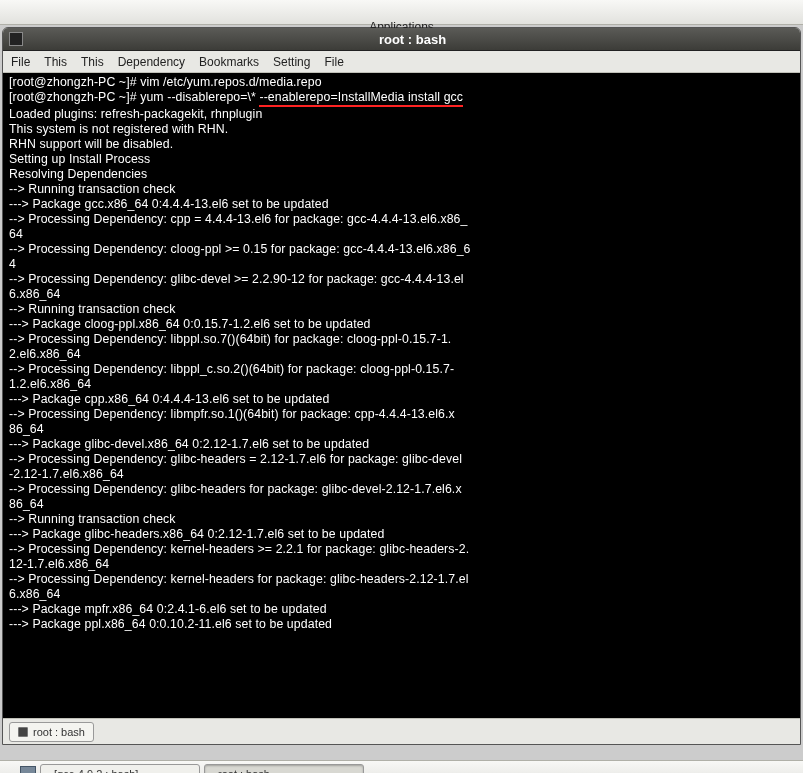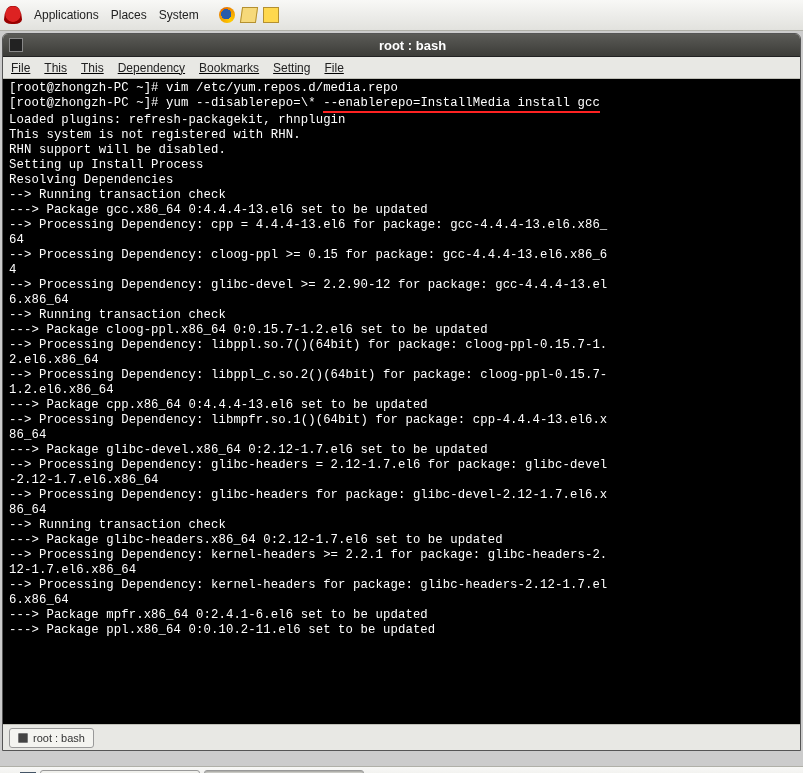--- a/index.html
+++ b/index.html
@@ -6,26 +6,27 @@
   body {
     font-family: sans-serif;
     width: 803px;
     height: 773px;
     background: #ccc;
     overflow: hidden;
     font-size: 12px;
   }
   .gnome-panel {
     background: linear-gradient(#f8f8f6, #e2e2de);
-    height: 31px;
+    height: 25px;
     display: flex;
     align-items: center;
     padding: 0 4px;
     border-bottom: 1px solid #b0b0a8;
-    gap: 12px;
+    gap: 20px;
+    flex-direction: column;
   }
   .fedora-icon {
     width: 18px; height: 18px;
     background: radial-gradient(circle at 50% 45%, #d22 0 55%, #900 60% 100%);
     border-radius: 50% 50% 50% 50% / 90% 90% 30% 30%;
     position: relative;
   }
   .panel-menu { color: #222; cursor: default; }
   .panel-icons { margin-left: 8px; display:flex; gap:6px; align-items:center;}
   .panel-ico { width:16px; height:16px; display:inline-block; }
@@ -55,27 +56,26 @@
   .titlebar .tb-ico { width:14px;height:14px;background:#222;border:1px solid #888;margin-right:8px;}
   .titlebar .title { flex:1; text-align:center; font-size:13px;}
   .menubar {
     background:#e8e8e4;
     height: 22px;
     display:flex;
     align-items:center;
     padding:0 8px;
     gap:14px;
     border-bottom:1px solid #c0c0b8;
-    text-decoration:underline;
   }
   .menubar span { color:#222; cursor:default; }
   .terminal {
     background:#000;
     color:#fff;
-    font-family: Liberation Mono, monospace;
+    font-family: Liberation Sans, sans-serif;
     font-size: 12.3px;
     line-height: 15.0px;
     padding: 2px 6px 4px 6px;
     flex:1;
     white-space: pre;
     overflow:hidden;
     letter-spacing: 0.1px;
     position:relative;
   }
   .underline-red {

